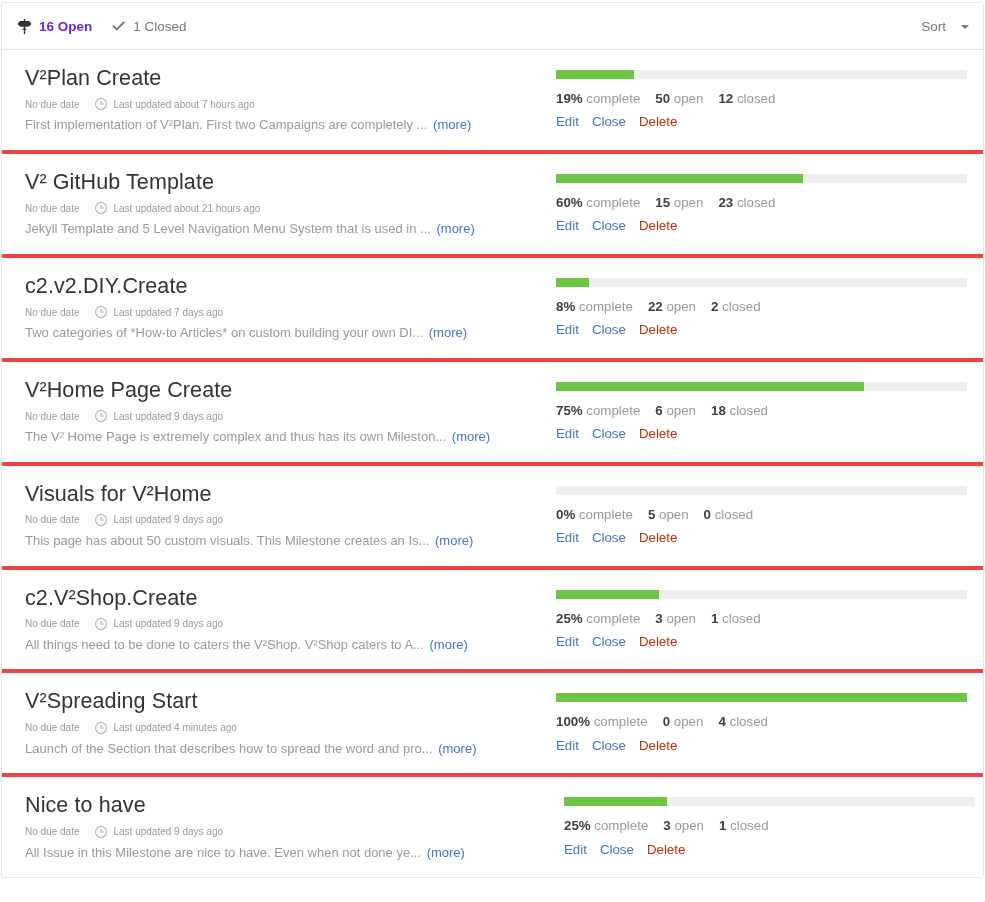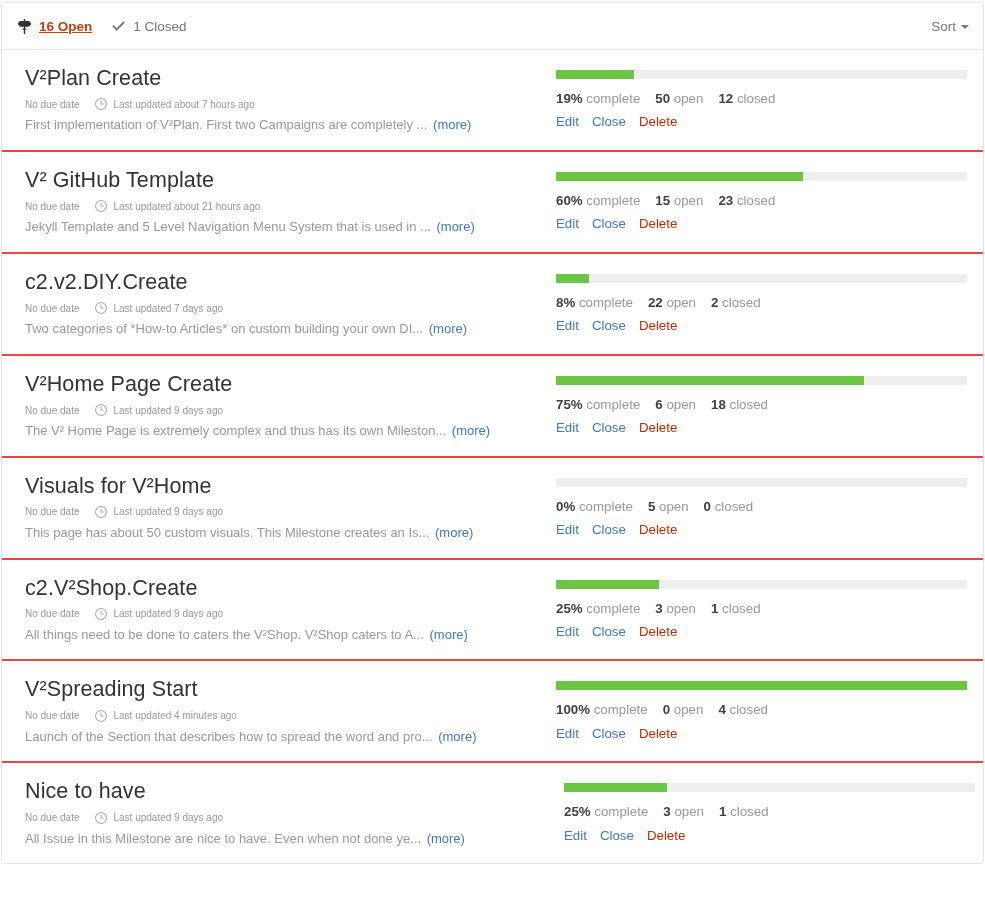--- a/index.html
+++ b/index.html
@@ -50,54 +50,55 @@
     white-space: nowrap;
   }
   .state-link .ic {
     display: inline-flex;
     align-items: center;
     justify-content: center;
     width: 16px;
     height: 16px;
     margin-right: 7px;
   }
-  .state-open { color: #c2410c; font-weight: bold; text-decoration: underline; }
+  .state-open { color: #6d28d9; font-weight: bold; }
   .state-open .ic svg { fill: #333333; }
   .state-closed { color: #767676; font-weight: normal; }
   .state-closed .ic svg { fill: #767676; }
   .state-closed .count { font-weight: normal; color: #767676; }
 
   .sort-wrap {
     margin-left: auto;
     display: flex;
     align-items: center;
   }
   .sort-link {
     font-size: 13.5px;
     color: #767676;
     text-decoration: none;
     display: inline-flex;
     align-items: center;
+    gap: 10px;
   }
   .caret {
     display: inline-block;
     width: 0; height: 0;
     margin-left: 5px;
     border-left: 4px solid transparent;
     border-right: 4px solid transparent;
     border-top: 4px solid #767676;
     position: relative;
     top: 1px;
   }
 
   
   .milestone-row {
     display: flex;
     padding: 15px 14px 16px 14px;
-    border-bottom: 2px solid #ef4444;
+    border-bottom: 4px solid #ef4444;
     background: #fff;
   }
   .milestone-row:last-child { border-bottom: none; gap: 8px; }
 
   .col-left {
     width: 540px;
     flex: 0 0 540px;
     padding-left: 9px;
     padding-top: 1px;
   }

